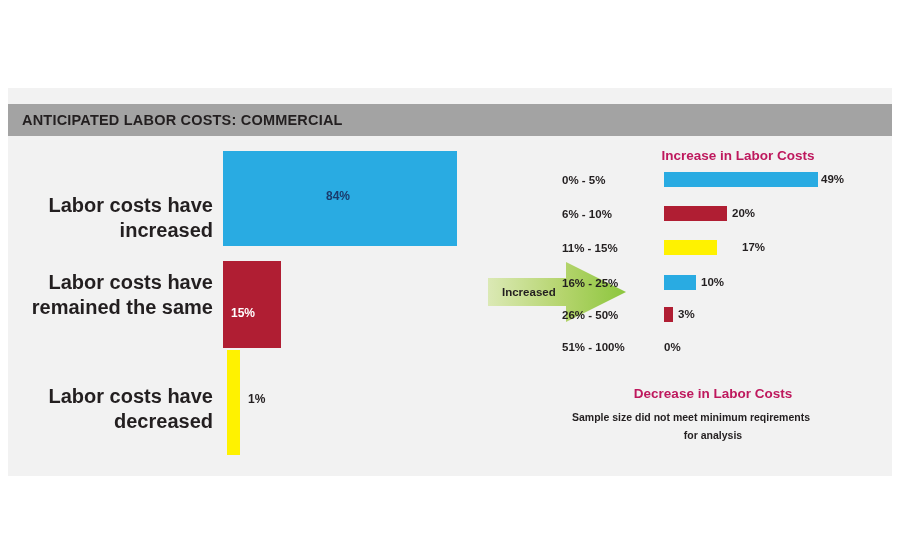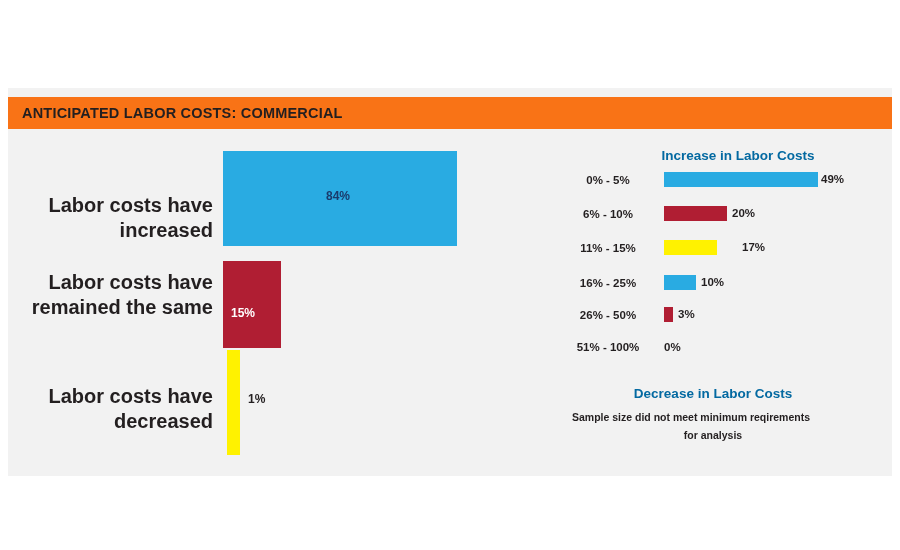--- a/index.html
+++ b/index.html
@@ -20,24 +20,24 @@
     left: 8px;
     top: 88px;
     width: 884px;
     height: 388px;
     background: #f2f2f2;
   }
 
   #title-bar {
     position: absolute;
     left: 0;
-    top: 9px;
+    top: 16px;
     width: 884px;
     height: 32px;
-    background: #f97316;
+    background: #a3a3a3;
   }
   #title-text {
     position: absolute;
     left: 14px;
     top: 8px;
     font-size: 14.5px;
     font-weight: bold;
     color: #231f20;
     letter-spacing: 0.2px;
   }
@@ -78,29 +78,29 @@
     font-weight: bold;
     color: #231f20;
     z-index: 3;
   }
 
   
   .sub-head {
     position: absolute;
     font-size: 13.5px;
     font-weight: bold;
-    color: #0369a1;
+    color: #be185d;
     text-align: center;
   }
   .sub-label {
     position: absolute;
     font-size: 11.5px;
     font-weight: bold;
     color: #231f20;
-    text-align: center;
+    text-align: left;
     width: 92px;
   }
   .sub-bar {
     position: absolute;
     height: 15px;
   }
   .sub-value {
     position: absolute;
     font-size: 11.5px;
     font-weight: bold;
@@ -134,20 +134,33 @@
       <span>Labor costs have remained the same</span>
     </div>
     <div class="main-bar" style="left: 215px; top: 173px; width: 58px; height: 87px; background: #B01E33;"></div>
     <div class="main-value" style="left: 223px; top: 218px; color: #ffffff;">15%</div>
 
     <div class="main-label" style="left: 10px; top: 296px; width: 195px;">Labor costs have decreased</div>
     <div class="main-bar" style="left: 219px; top: 262px; width: 13px; height: 105px; background: #FFF200;"></div>
     <div class="main-value" style="left: 240px; top: 304px; color: #231f20;">1%</div>
   </div>
 
+  <div id="arrow-wrap">
+    <svg width="140" height="64" viewBox="0 0 140 64">
+      <defs>
+        <linearGradient id="ag" x1="0" y1="0" x2="1" y2="0">
+          <stop offset="0%" stop-color="#dbe9b5"></stop>
+          <stop offset="55%" stop-color="#b4d46c"></stop>
+          <stop offset="100%" stop-color="#8cc63e"></stop>
+        </linearGradient>
+      </defs>
+      <polygon points="0,18 78,18 78,2 138,32 78,62 78,46 0,46" fill="url(#ag)"></polygon>
+    </svg>
+    <div id="arrow-label">Increased</div>
+  </div>
 
   <div>
     <div class="sub-head" style="left: 580px; top: 60px; width: 300px;">Increase in Labor Costs</div>
 
     <div class="sub-label" style="left: 554px; top: 86px;">0% - 5%</div>
     <div class="sub-bar" style="left: 656px; top: 84px; width: 154px; background: #29ABE2;"></div>
     <div class="sub-value" style="left: 813px; top: 85px;">49%</div>
 
     <div class="sub-label" style="left: 554px; top: 120px;">6% - 10%</div>
     <div class="sub-bar" style="left: 656px; top: 118px; width: 63px; background: #B01E33;"></div>

